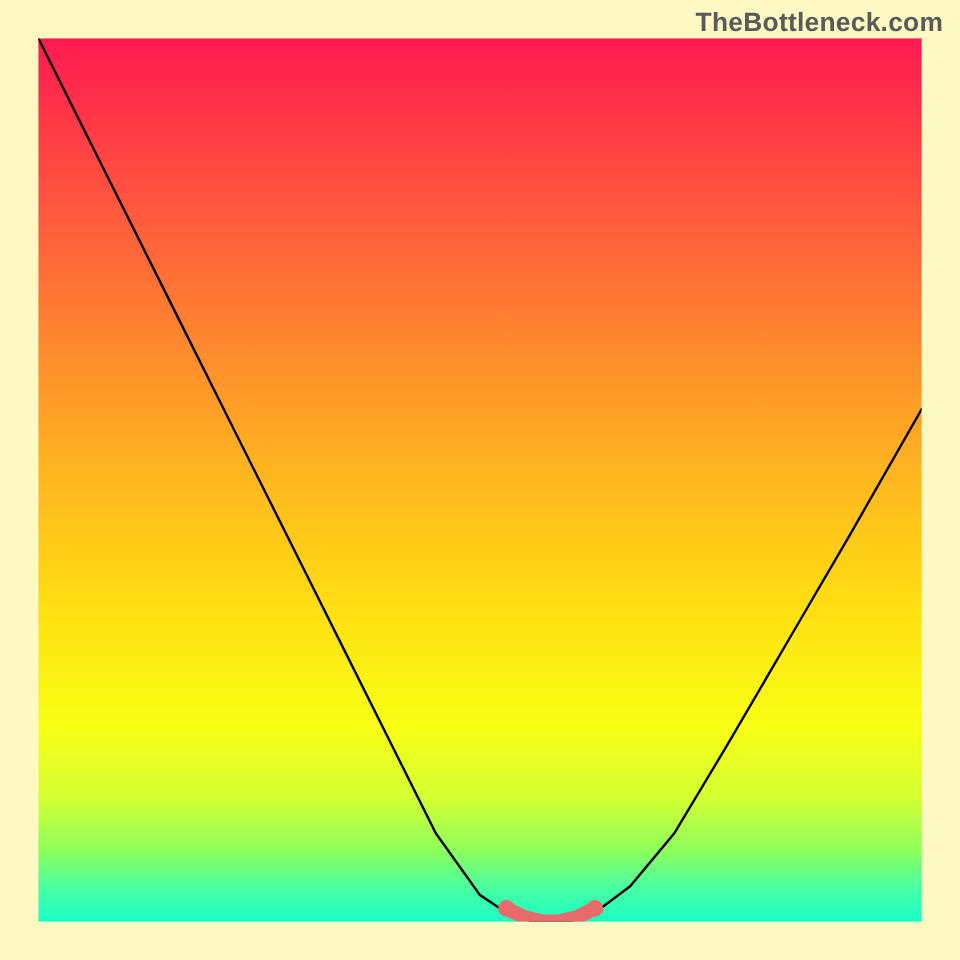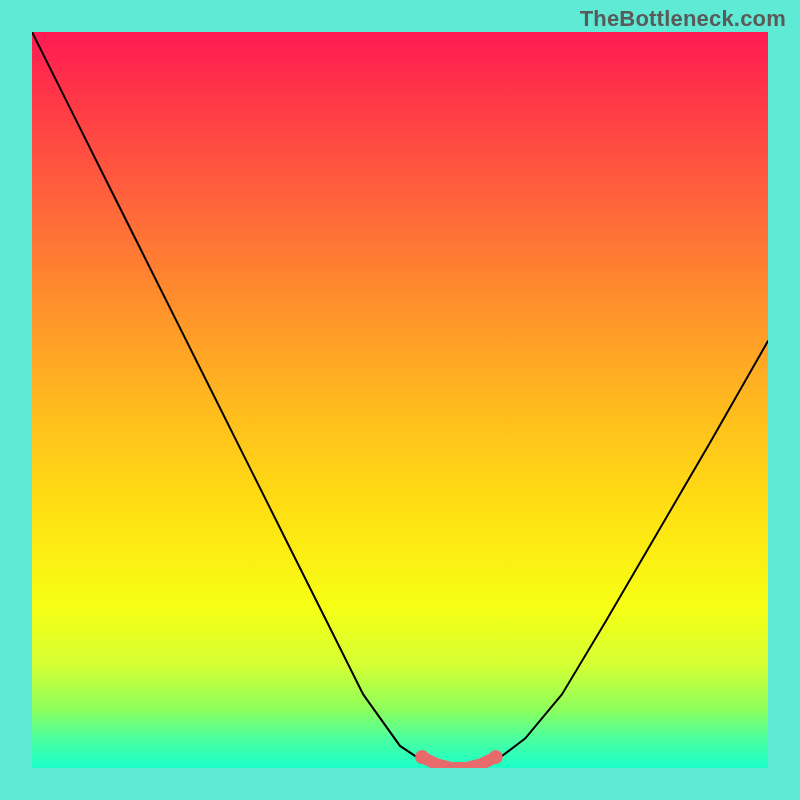--- a/index.html
+++ b/index.html
@@ -9,21 +9,21 @@
     height: 800px;
     background: #000;
     overflow: hidden;
   }
   .frame {
     position: absolute;
     left: 0;
     top: 0;
     width: 800px;
     height: 800px;
-    background: #5eead4;
+    background: #fef9c3;
   }
   .plot {
     position: absolute;
     left: 32px;
     top: 32px;
     width: 736px;
     height: 736px;
     background: linear-gradient(to bottom,
       #ff1a52 0%,
       #ff3448 8%,

